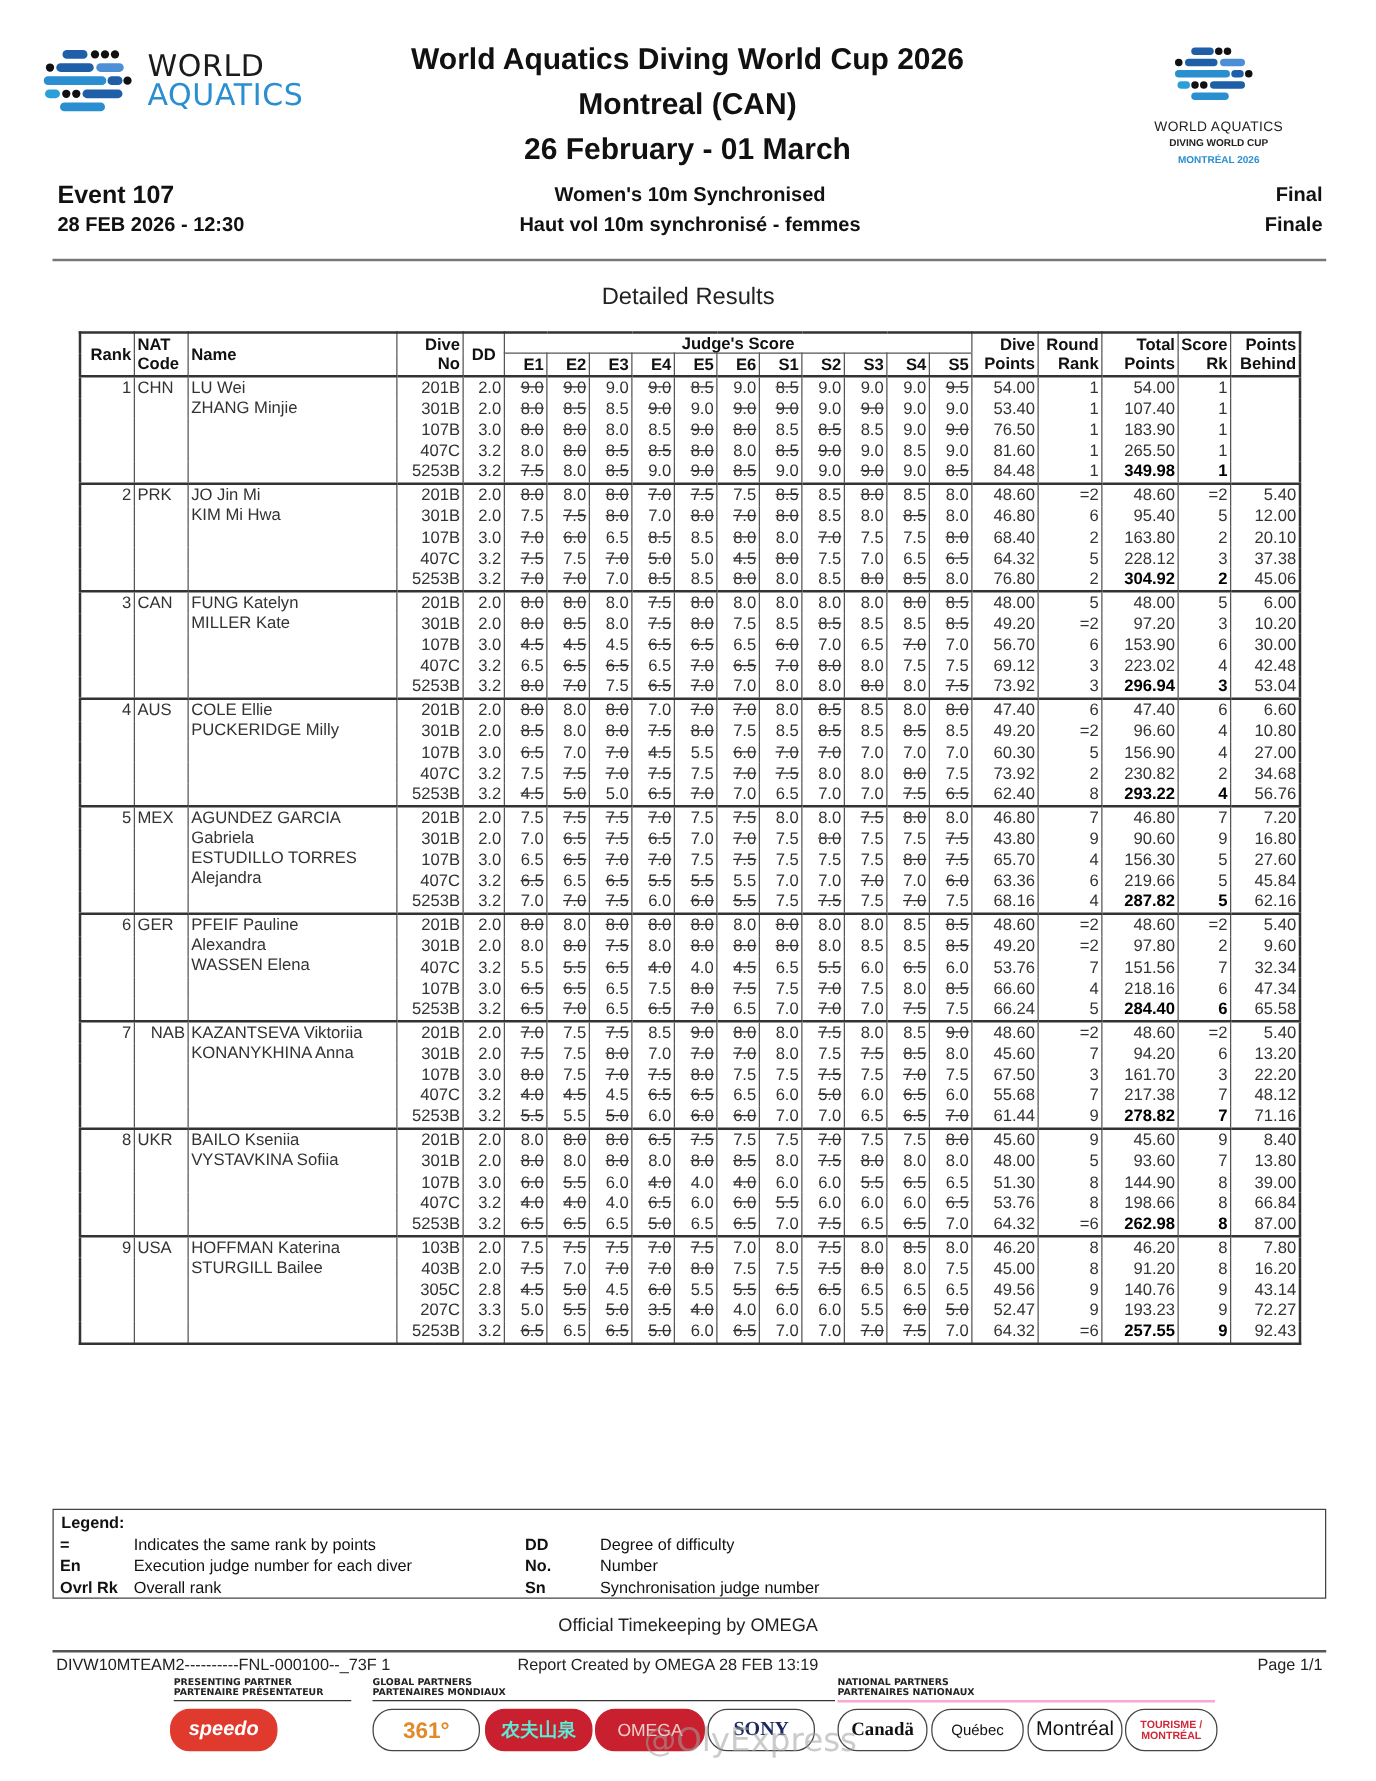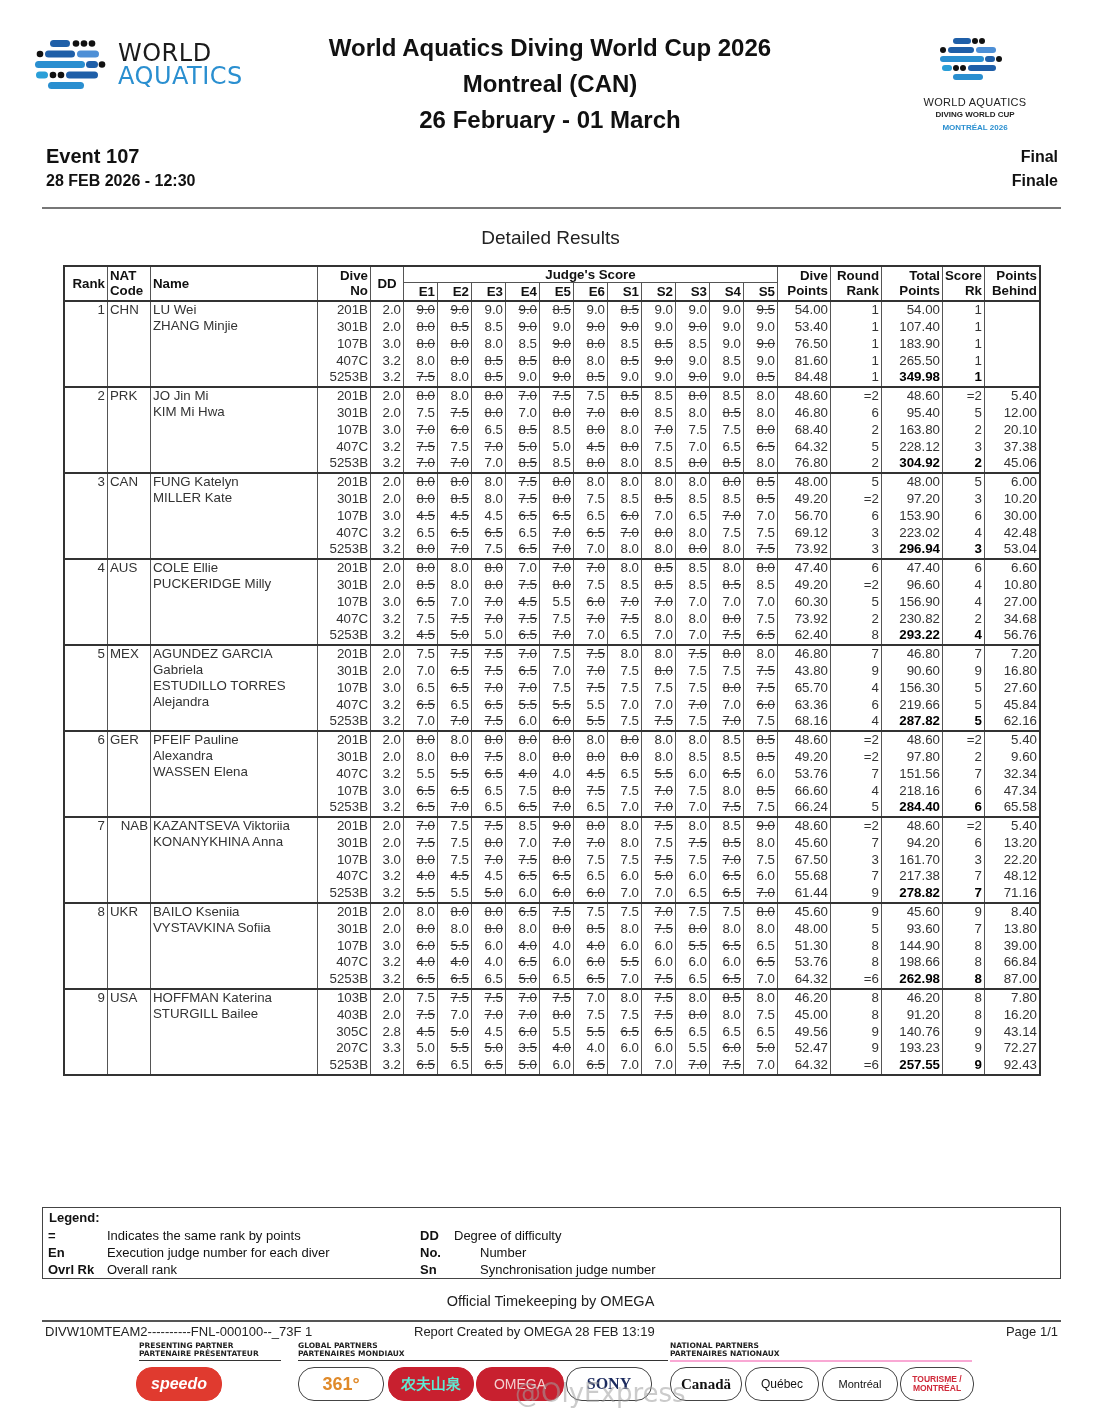--- a/index.html
+++ b/index.html
@@ -94,24 +94,26 @@
       <rect x="29" y="29" width="28" height="6" rx="3" fill="#1f5fa8"></rect>
     <rect x="14" y="38" width="30" height="6" rx="3" fill="#2a8fd0"></rect>
   </svg>
   <div class="t1">WORLD AQUATICS</div>
   <div class="t2">DIVING WORLD CUP</div>
   <div class="t3">MONTRÉAL 2026</div>
 </div>
 
 <div class="abs event-row" style="top:145px;height:24px;">
   <span class="l" style="font-size:20px;top:0">Event 107</span>
+  <span class="c" style="top:3px">Women's 10m Synchronised</span>
   <span class="r" style="top:3px">Final</span>
 </div>
 <div class="abs event-row" style="top:172px;height:22px;">
   <span class="l" style="font-size:16px;top:0">28 FEB 2026 - 12:30</span>
+  <span class="c" style="top:0">Haut vol 10m synchronisé - femmes</span>
   <span class="r" style="top:0">Finale</span>
 </div>
 <div class="abs hr"></div>
 <div class="abs det">Detailed Results</div>
 
 <table class="res tbl-border" id="results">
   <thead>
     <tr>
       <th rowspan="2" class="num" style="width:38px;vertical-align:middle">Rank</th>
       <th rowspan="2" class="vb left" style="width:38px;line-height:15px"><span>NAT</span><br><span>Code</span></th>
@@ -1102,21 +1104,21 @@
 
 <div class="abs legend">
   <div class="hd">Legend:</div>
   <div class="row" style="left:5px;top:20px"><b>=</b></div>
   <div class="row" style="left:64px;top:20px">Indicates the same rank by points</div>
   <div class="row" style="left:5px;top:37px"><b>En</b></div>
   <div class="row" style="left:64px;top:37px">Execution judge number for each diver</div>
   <div class="row" style="left:5px;top:54px"><b>Ovrl Rk</b></div>
   <div class="row" style="left:64px;top:54px">Overall rank</div>
   <div class="row" style="left:377px;top:20px"><b>DD</b></div>
-  <div class="row" style="left:411px;top:20px">Degree of difficulty</div>
+  <div class="row" style="left:437px;top:20px">Degree of difficulty</div>
   <div class="row" style="left:377px;top:37px"><b>No.</b></div>
   <div class="row" style="left:437px;top:37px">Number</div>
   <div class="row" style="left:377px;top:54px"><b>Sn</b></div>
   <div class="row" style="left:437px;top:54px">Synchronisation judge number</div>
 </div>
 
 <div class="abs omega">Official Timekeeping by OMEGA</div>
 <div class="abs hr2"></div>
 <div class="abs foot" style="left:45px">DIVW10MTEAM2----------FNL-000100--_73F 1</div>
 <div class="abs foot" style="left:414px">Report Created by OMEGA 28 FEB 13:19</div>
@@ -1135,15 +1137,15 @@
     <div>PARTENAIRES NATIONAUX</div>
 </div>
 
 <div class="pill" style="left:136px;top:1367px;width:84px;background:#e03a2f;border-color:#e03a2f;color:#fff;font-style:italic;font-size:16px">speedo</div>
 <div class="pill" style="left:298px;top:1367px;width:84px;color:#e08a2a;font-size:18px">361°</div>
 <div class="pill" style="left:388px;top:1367px;width:84px;background:#c8202f;border-color:#c8202f;color:#5eead4;font-size:15px">农夫山泉</div>
 <div class="pill" style="left:476px;top:1367px;width:86px;background:#c8202f;border-color:#c8202f;color:#f3d0d0;font-weight:normal;font-size:14px">OMEGA</div>
 <div class="pill" style="left:566px;top:1367px;width:84px;color:#1b2a5e;font-family:'Liberation Serif',serif;font-size:16px">SONY</div>
 <div class="pill" style="left:670px;top:1367px;width:70px;font-family:'Liberation Serif',serif;font-size:15px;color:#111">Canadä</div>
 <div class="pill" style="left:745px;top:1367px;width:72px;font-weight:normal;font-size:12px;color:#111">Québec</div>
-<div class="pill" style="left:822px;top:1367px;width:74px;font-weight:normal;font-size:11px;color:#111">Montréal</div>
+<div class="pill" style="left:822px;top:1367px;width:74px;font-weight:normal;font-size:16px;color:#111">Montréal</div>
 <div class="pill" style="left:900px;top:1367px;width:72px;font-size:8.5px;color:#d02a3a;text-align:center;line-height:9px">TOURISME / MONTRÉAL</div>
 <div class="abs" style="left:515px;top:1378px;font-size:26px;color:rgba(160,160,160,0.55);font-family:'DejaVu Sans',sans-serif">@OlyExpress</div>
 
 </body></html>

